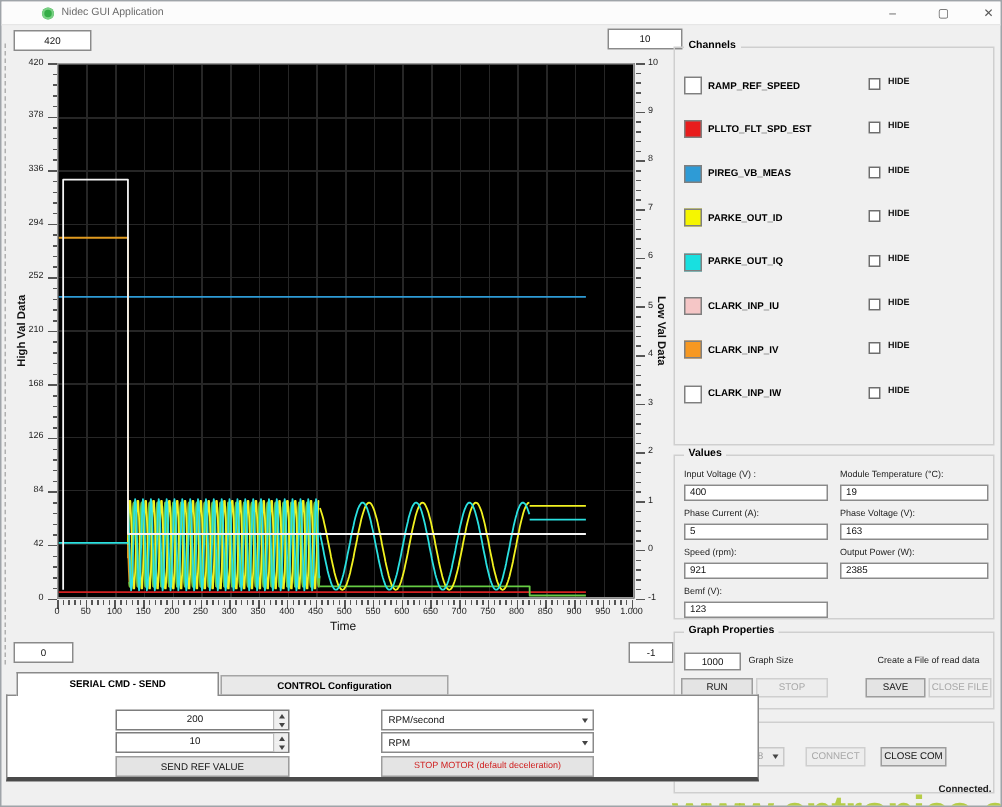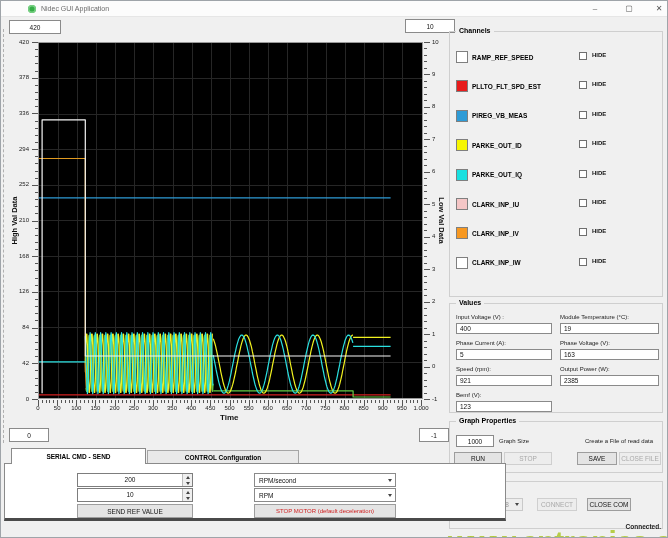--- a/index.html
+++ b/index.html
@@ -11,21 +11,21 @@
            background:#35ad47;box-shadow:inset 0 0 0 1.5px #79d084;}
   .apptitle{position:absolute;left:40px;top:4px;font-size:7px;color:#6b6b6b;}
   .wc{position:absolute;top:2px;width:20px;height:12px;font-size:8px;color:#555;text-align:center;line-height:12px;}
   .wc.min{left:584px}.wc.max{left:618px}.wc.close{left:648px}
   .box-input{position:absolute;background:#fff;border:1px solid #8a8a8a;font-family:"Liberation Sans",sans-serif;
              font-size:6.5px;text-align:center;padding:0;color:#111;}
   .plot{position:absolute;left:37px;top:41px;width:385px;height:357px;background:#000;border:1px solid #999;}
   .tickstrip{position:absolute;}
   .ticklab{position:absolute;font-size:6px;color:#222;}
   .vlab{position:absolute;font-weight:bold;font-size:7.5px;color:#111;width:80px;text-align:center;white-space:nowrap;}
-  .xlab{position:absolute;font-weight:bold;font-size:8px;color:#111;text-align:right;}
+  .xlab{position:absolute;font-weight:normal;font-size:8px;color:#111;text-align:right;}
   .dashline{position:absolute;left:2px;top:28px;height:414px;width:0;border-left:1px dashed #b0b0b0;}
   .tab{position:absolute;font-size:6.5px;font-weight:bold;display:flex;align-items:center;justify-content:center;}
   .tab.active{background:#fff;border:1px solid #8a8a8a;border-bottom:none;z-index:3;}
   .tab.inactive{background:#e9e9e9;border:1px solid #a5a5a5;}
   .tabpanel{position:absolute;left:3px;top:462px;width:502px;height:58px;background:#fff;
             border:1px solid #8a8a8a;border-bottom:3px solid #4a4a4a;z-index:2;}
   .spin{position:absolute;background:#fff;border:1px solid #7d7d7d;font-size:6.5px;}
   .spin .val{position:absolute;left:0;top:0;right:10px;bottom:0;text-align:center;line-height:12px;color:#111;}
   .spinbtns{position:absolute;right:0;top:0;width:10px;height:100%;border-left:1px solid #bbb;
             display:flex;flex-direction:column;}

